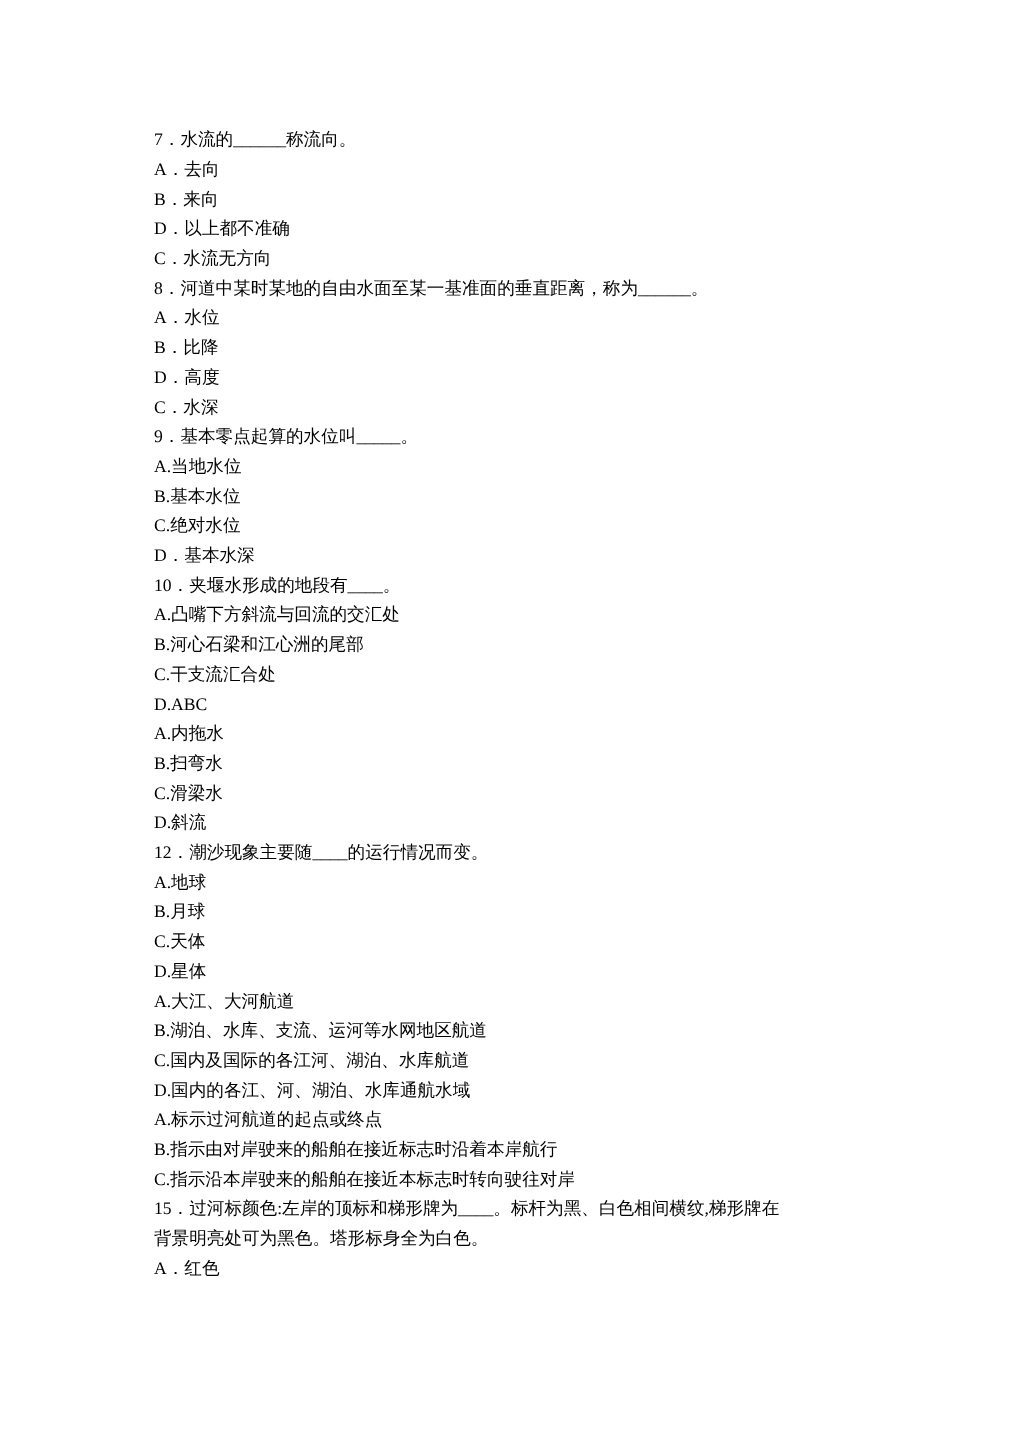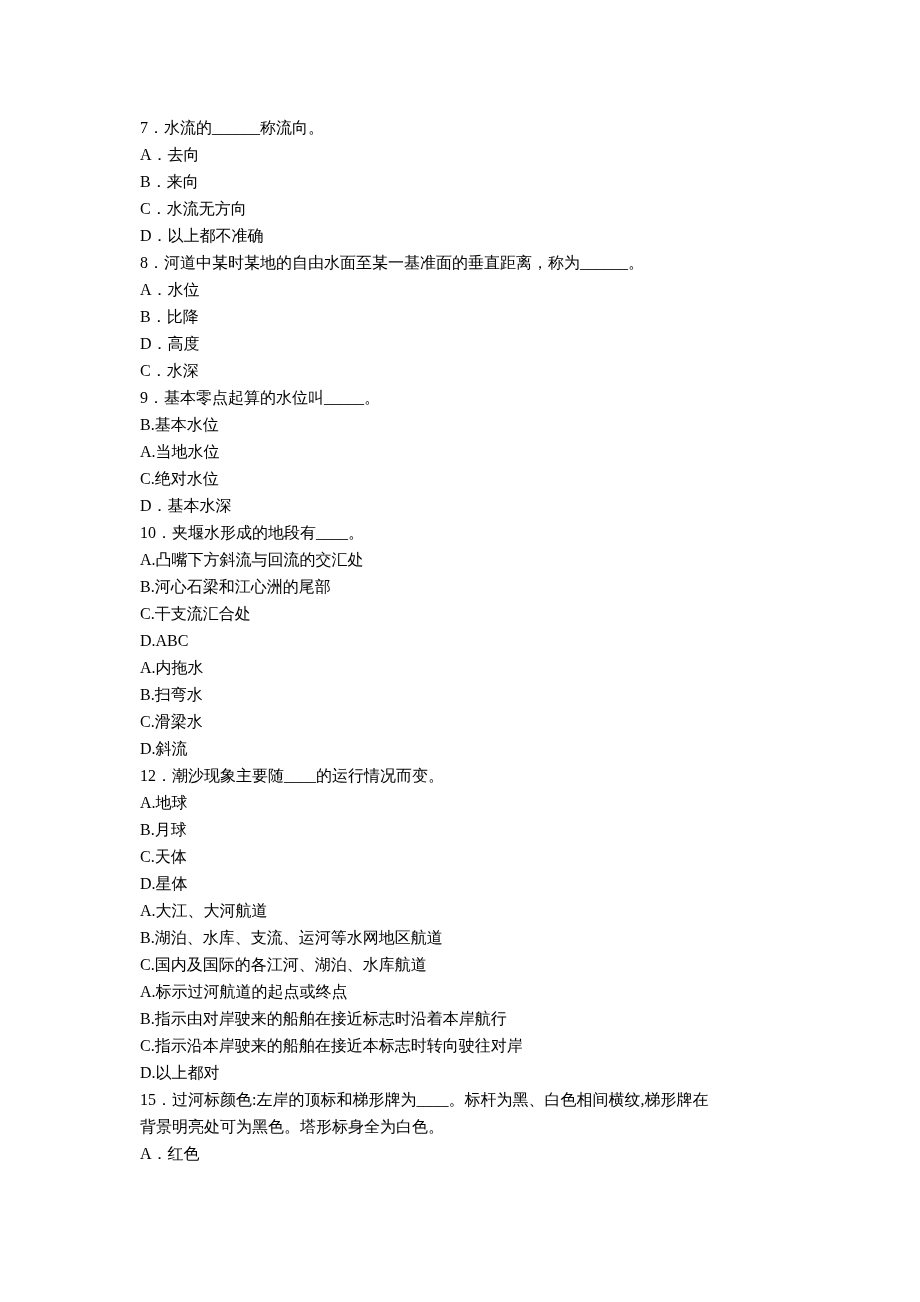--- a/index.html
+++ b/index.html
@@ -22,48 +22,48 @@
     white-space: normal;
   }
 </style>
 </head>
 <body>
 
 <div class="page" id="page-root">
     <div class="line">7．水流的______称流向。</div>
     <div class="line">A．去向</div>
     <div class="line">B．来向</div>
+    <div class="line">D．以上都不准确</div>
     <div class="line">C．水流无方向</div>
-    <div class="line">D．以上都不准确</div>
     <div class="line">8．河道中某时某地的自由水面至某一基准面的垂直距离，称为______。</div>
     <div class="line">A．水位</div>
     <div class="line">B．比降</div>
     <div class="line">D．高度</div>
     <div class="line">C．水深</div>
     <div class="line">9．基本零点起算的水位叫_____。</div>
+    <div class="line">A.当地水位</div>
     <div class="line">B.基本水位</div>
-    <div class="line">A.当地水位</div>
     <div class="line">C.绝对水位</div>
     <div class="line">D．基本水深</div>
     <div class="line">10．夹堰水形成的地段有____。</div>
     <div class="line">A.凸嘴下方斜流与回流的交汇处</div>
     <div class="line">B.河心石梁和江心洲的尾部</div>
     <div class="line">C.干支流汇合处</div>
     <div class="line">D.ABC</div>
     <div class="line">A.内拖水</div>
     <div class="line">B.扫弯水</div>
     <div class="line">C.滑梁水</div>
     <div class="line">D.斜流</div>
     <div class="line">12．潮沙现象主要随____的运行情况而变。</div>
     <div class="line">A.地球</div>
     <div class="line">B.月球</div>
     <div class="line">C.天体</div>
     <div class="line">D.星体</div>
     <div class="line">A.大江、大河航道</div>
     <div class="line">B.湖泊、水库、支流、运河等水网地区航道</div>
     <div class="line">C.国内及国际的各江河、湖泊、水库航道</div>
+    <div class="line">D.国内的各江、河、湖泊、水库通航水域</div>
     <div class="line">A.标示过河航道的起点或终点</div>
     <div class="line">B.指示由对岸驶来的船舶在接近标志时沿着本岸航行</div>
     <div class="line">C.指示沿本岸驶来的船舶在接近本标志时转向驶往对岸</div>
-    <div class="line">D.以上都对</div>
     <div class="line">15．过河标颜色:左岸的顶标和梯形牌为____。标杆为黑、白色相间横纹,梯形牌在背景明亮处可为黑色。塔形标身全为白色。</div>
     <div class="line">A．红色</div>
   </div>
 
 </body></html>

